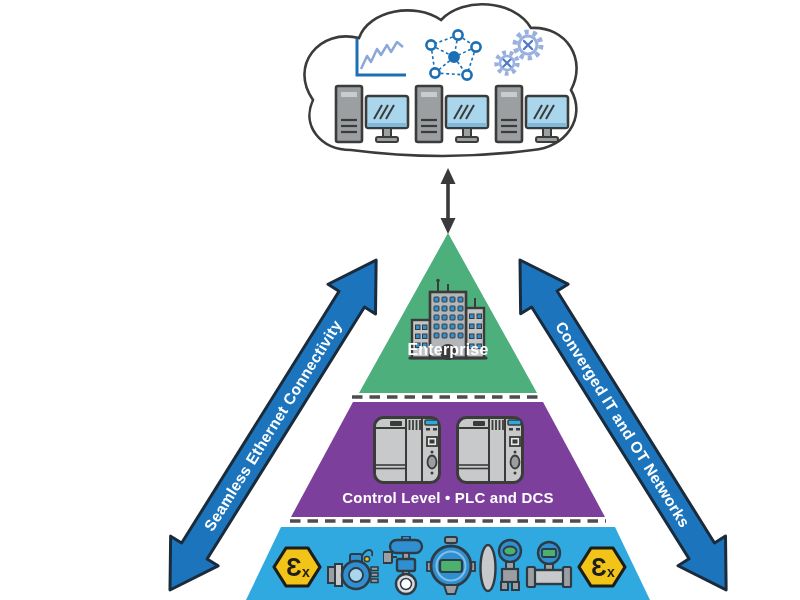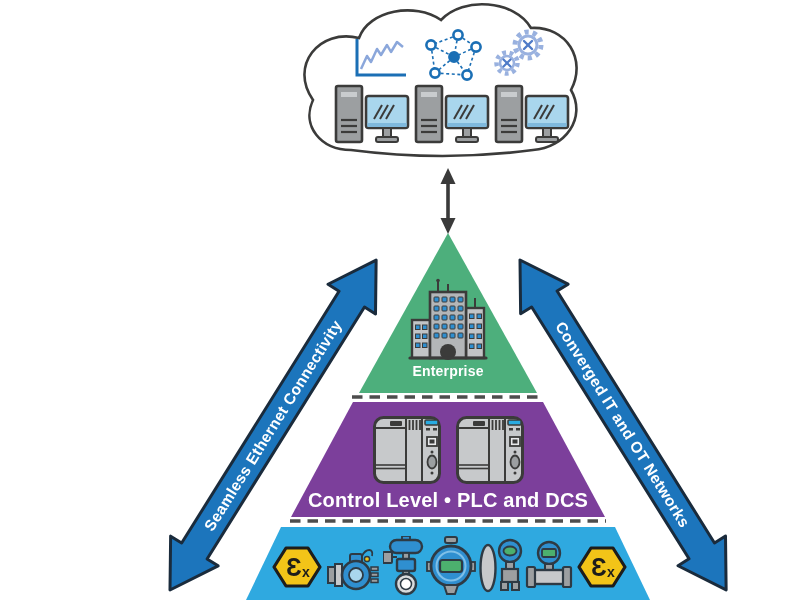--- a/index.html
+++ b/index.html
@@ -9,25 +9,25 @@
   .lvl-label{position:absolute;color:#ffffff;font-weight:bold;text-align:center;
              font-family:"Liberation Sans",sans-serif;letter-spacing:.2px;}
   .c-cloud{left:293px;top:2px;}
   .c-chart{left:352px;top:36px;}
   .c-net{left:424px;top:28px;}
   .c-gears{left:490px;top:26px;}
   .c-ws1{left:334px;top:84px;} .c-ws2{left:414px;top:84px;} .c-ws3{left:494px;top:84px;}
   .c-varrow{left:430px;top:166px;}
   .c-green{left:359px;top:231px;}
   .c-building{left:404px;top:278px;}
-  .c-entlabel{left:359px;top:363px;width:178px;font-size:14px;}
+  .c-entlabel{left:359px;top:341px;width:178px;font-size:16px;}
   .c-dash1{left:351px;top:394px;}
   .c-purple{left:291px;top:402px;}
   .c-plc1{left:372px;top:415px;} .c-plc2{left:455px;top:415px;}
-  .c-ctrllabel{left:291px;top:489px;width:314px;font-size:20px;}
+  .c-ctrllabel{left:291px;top:489px;width:314px;font-size:15px;}
   .c-dash2{left:289px;top:518px;}
   .c-blue{left:243px;top:527px;}
   .c-ex1{left:272px;top:545px;} .c-ex2{left:577px;top:545px;}
   .c-i1{left:326px;top:540px;} .c-i2{left:383px;top:536px;} .c-i3{left:426px;top:536px;}
   .c-i4{left:477px;top:538px;} .c-i5{left:525px;top:540px;}
   .c-arrL{left:148px;top:243px;} .c-arrR{left:498px;top:243px;}
   .arrow-text{font-family:"Liberation Sans",sans-serif;font-weight:bold;font-size:15.5px;fill:#ffffff;letter-spacing:.3px;}
   .ex-eps{font-family:"Liberation Sans",sans-serif;font-weight:bold;font-size:25px;fill:#1d1d1b;}
   .ex-x{font-family:"Liberation Sans",sans-serif;font-weight:bold;font-size:14px;fill:#1d1d1b;}
 </style>

